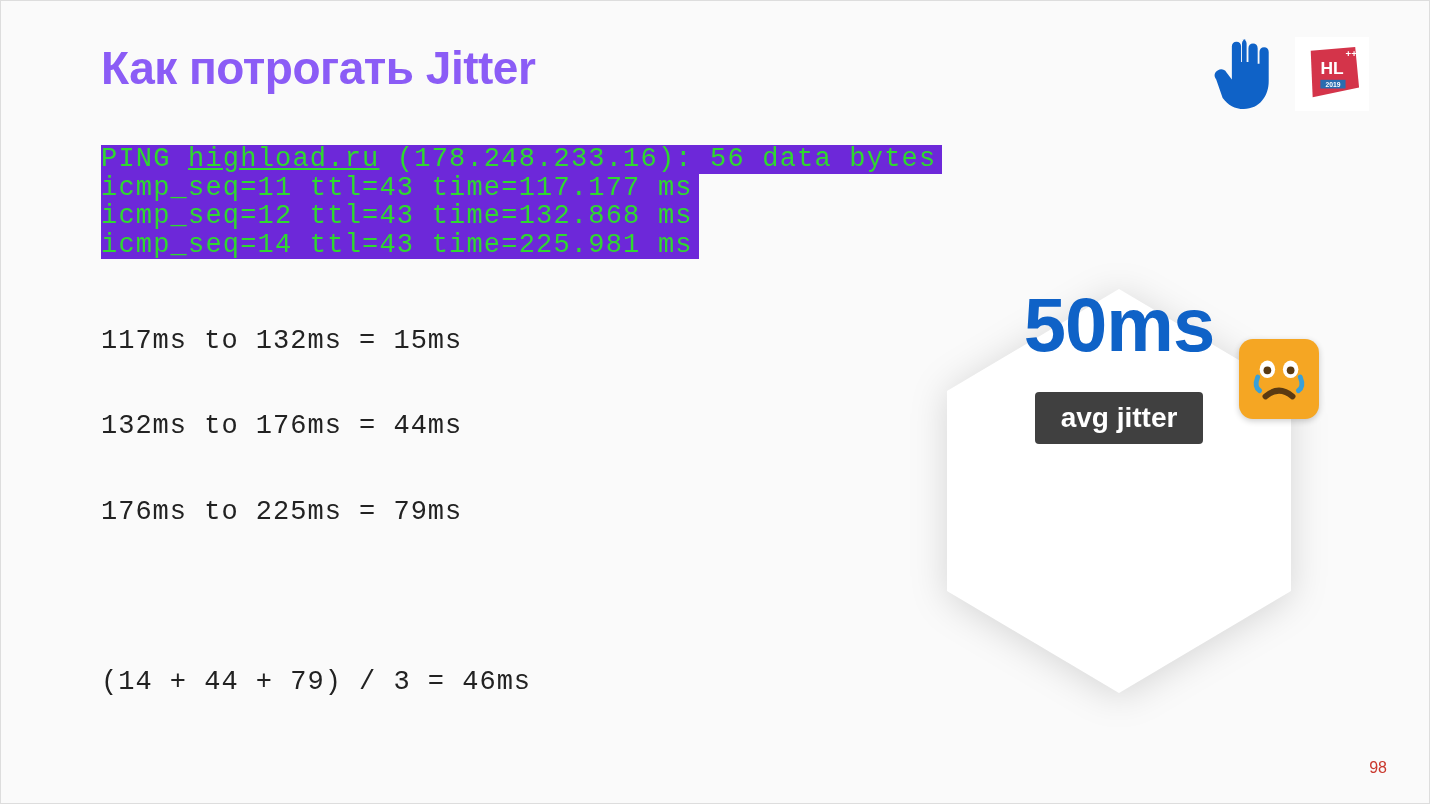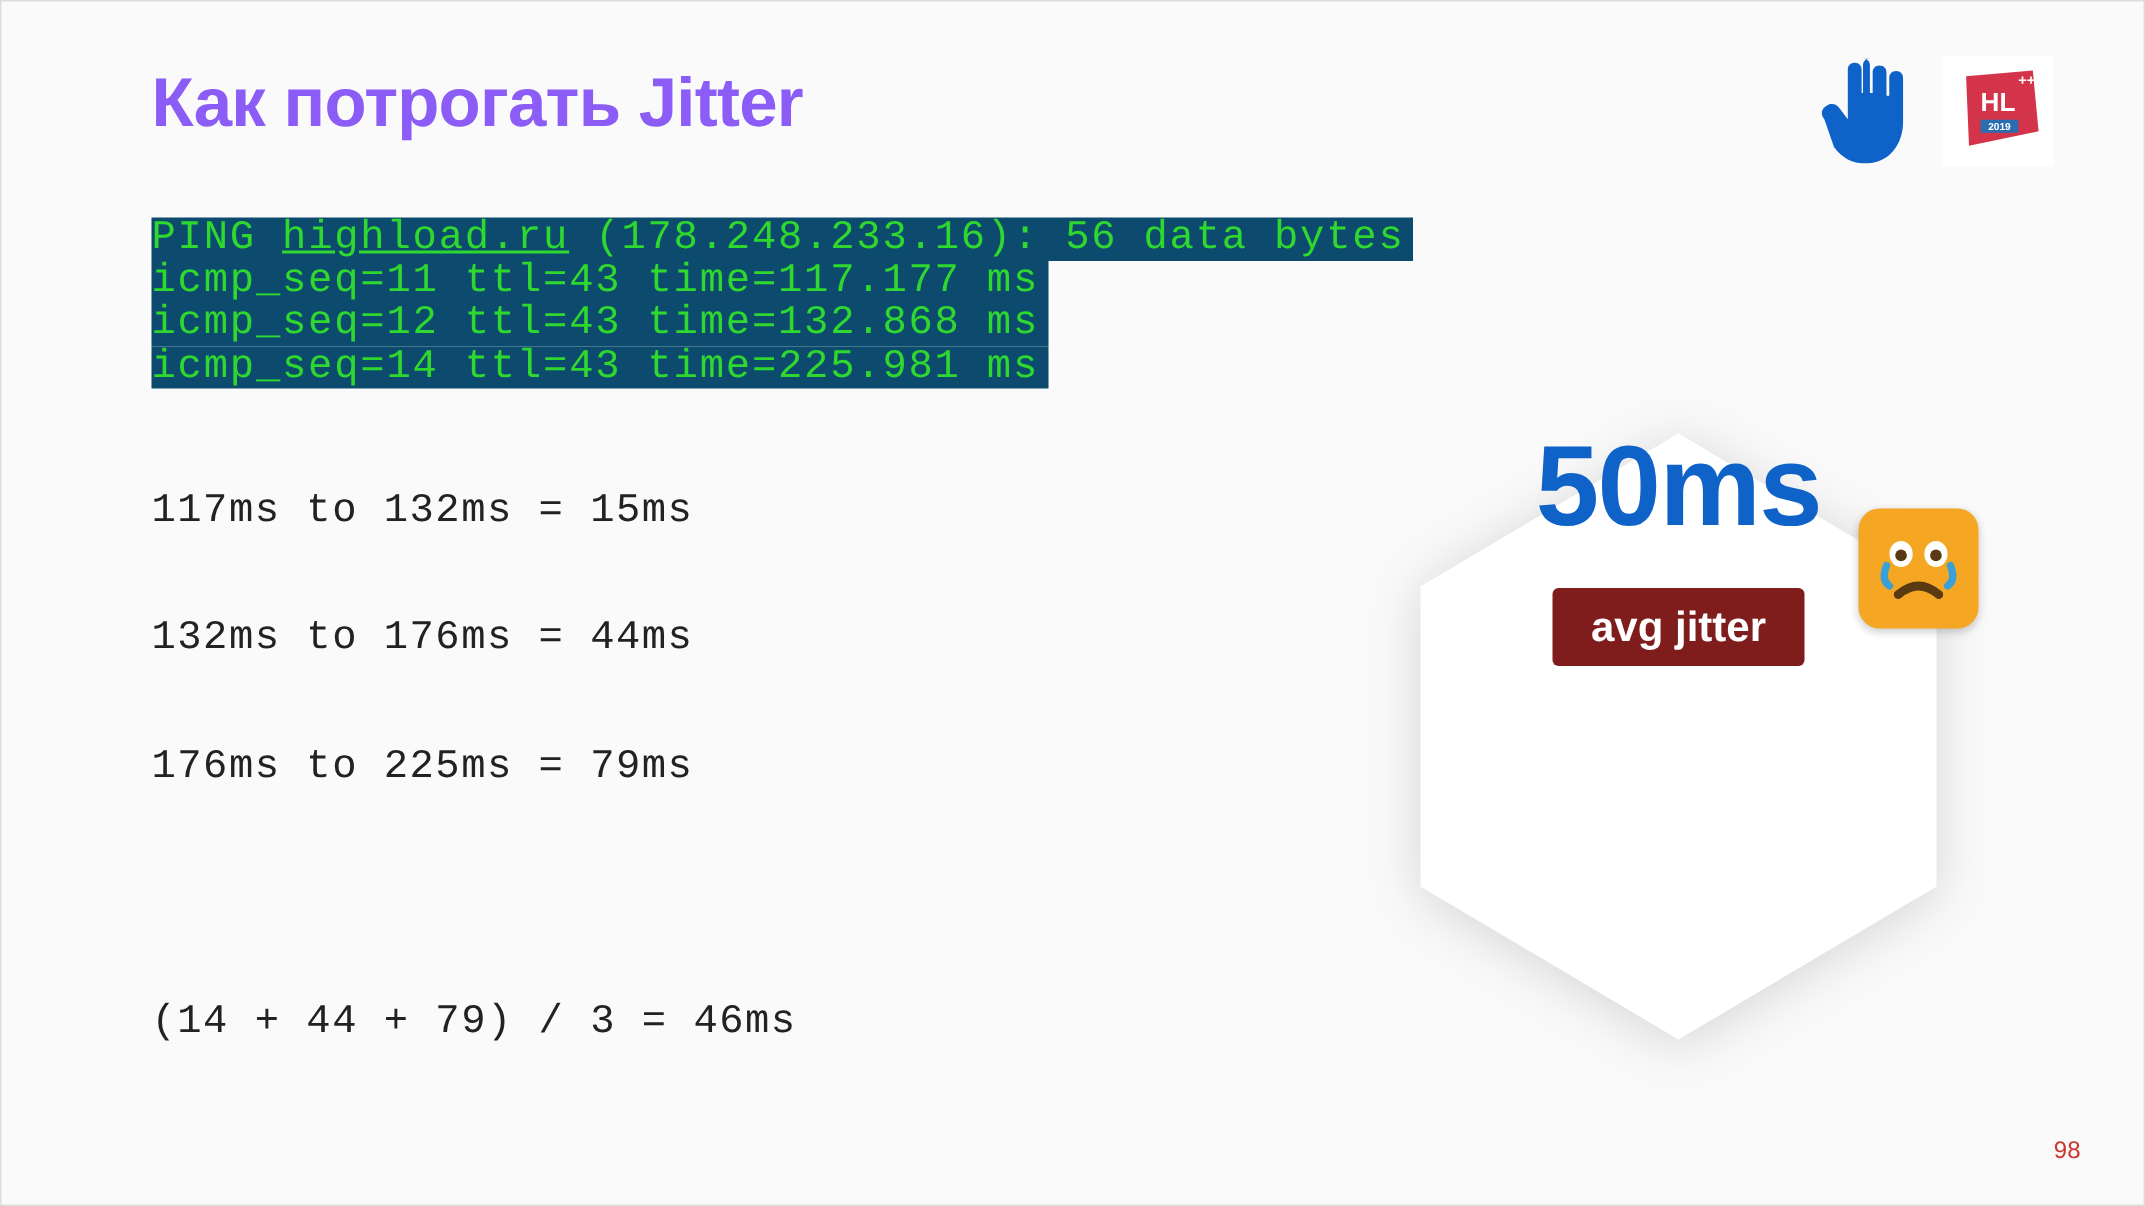--- a/index.html
+++ b/index.html
@@ -26,21 +26,21 @@
   }
   .terminal {
     font-family: "Consolas", "Menlo", "Courier New", monospace;
     font-size: 27px;
     line-height: 1.06;
     display: inline-block;
     margin-bottom: 8px;
   }
   .terminal .tline {
     display: inline-block;
-    background: #0c4a6e;
+    background: #6d28d9;
     color: #2fd82f;
     padding: 0 6px 0 0;
     white-space: pre;
     letter-spacing: 1.2px;
   }
   .terminal .underline { text-decoration: underline; }
   .calc {
     font-family: "Consolas", "Menlo", "Courier New", monospace;
     font-size: 27px;
     line-height: 1.06;
@@ -77,21 +77,21 @@
     justify-content: flex-start;
     gap: 24px;
   }
   .hex-value {
     font-size: 76px;
     font-weight: 800;
     color: #0f62c7;
     letter-spacing: -1px;
   }
   .hex-label {
-    background: #7f1d1d;
+    background: #404040;
     color: #fff;
     font-weight: 700;
     font-size: 28px;
     padding: 10px 26px;
     border-radius: 4px;
   }
   .hex-emoji {
     position: absolute;
     right: -10px;
     top: 58px;

